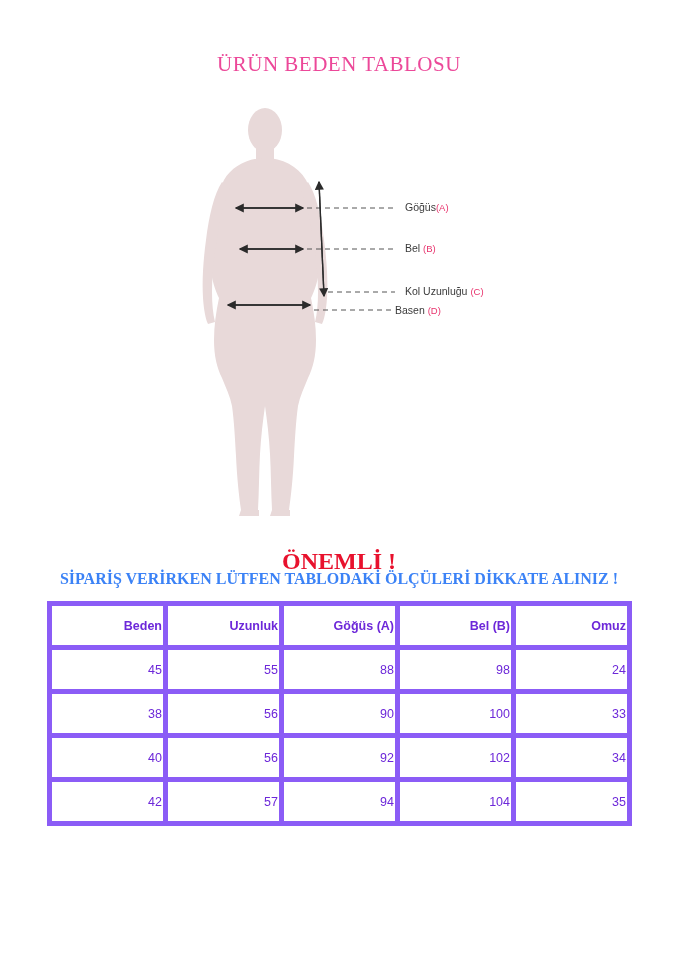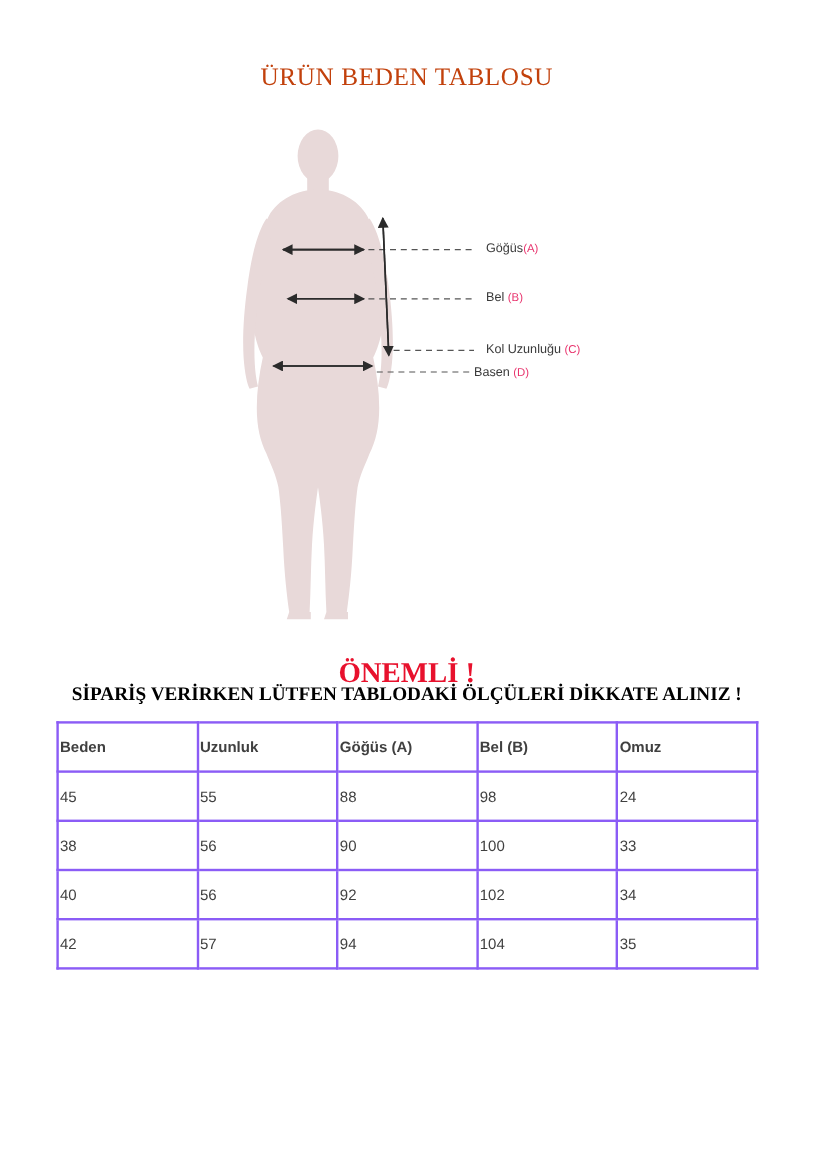--- a/index.html
+++ b/index.html
@@ -26,21 +26,21 @@
   
   .doc-title {
     position: absolute;
     top: 52px;
     left: 0;
     width: 678px;
     text-align: center;
     font-family: "Liberation Serif", serif;
     font-size: 21px;
     letter-spacing: 0.5px;
-    color: #c2410c;
+    color: #ec4899;
   }
 
   
   .figure-area {
     position: absolute;
     top: 100px;
     left: 0;
     width: 678px;
     height: 420px;
   }
@@ -85,40 +85,40 @@
   }
   .notice {
     position: absolute;
     top: 570px;
     left: 0;
     width: 678px;
     text-align: center;
     font-family: "Liberation Serif", serif;
     font-weight: bold;
     font-size: 16px;
-    color: #000000;
+    color: #3b82f6;
   }
 
   
   .size-table {
     position: absolute;
     top: 601px;
     left: 47px;
     width: 585px;
     border-collapse: collapse;
     table-layout: fixed;
   }
   .size-table th,
   .size-table td {
-    border: 2px solid #8b5cf6;
+    border: 5px solid #8b5cf6;
     height: 37px;
-    text-align: left;
+    text-align: right;
     vertical-align: middle;
     font-size: 12.5px;
-    color: #404040;
+    color: #6d28d9;
   }
   .size-table th {
     font-weight: bold;
     font-size: 12.5px;
   }
   .size-table td {
     font-weight: normal;
   }
 </style>
 </head>

